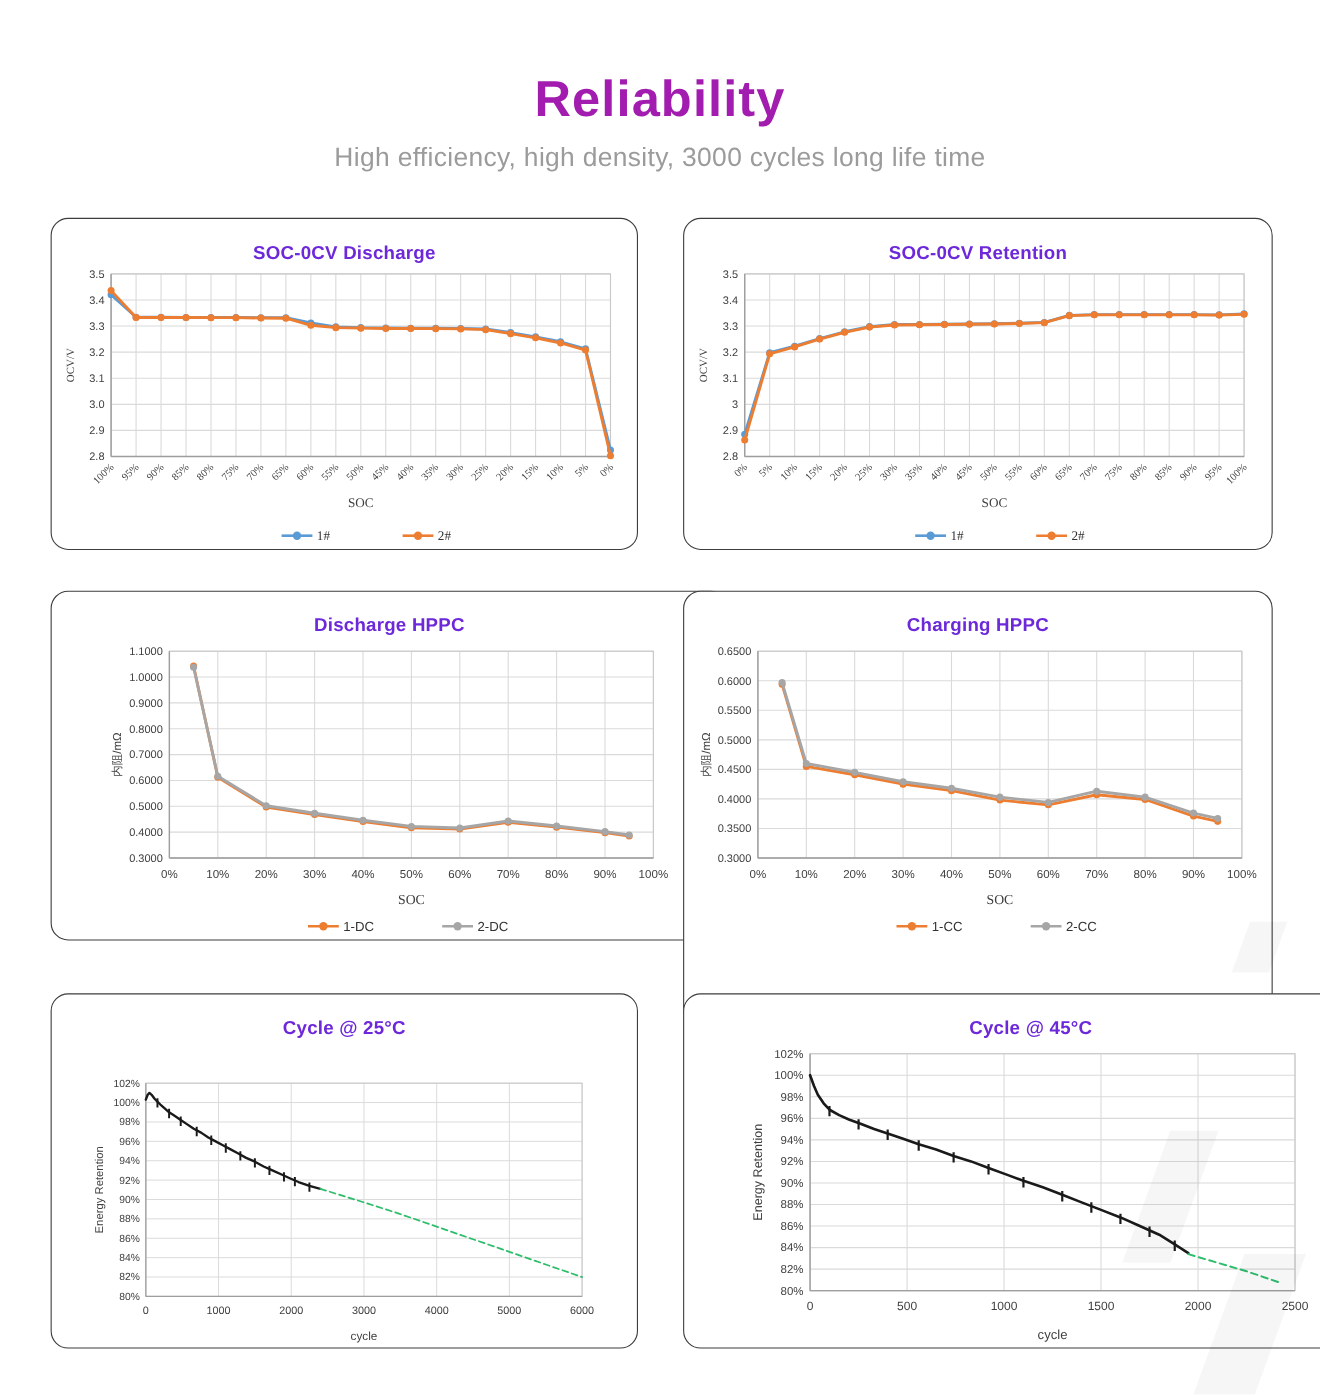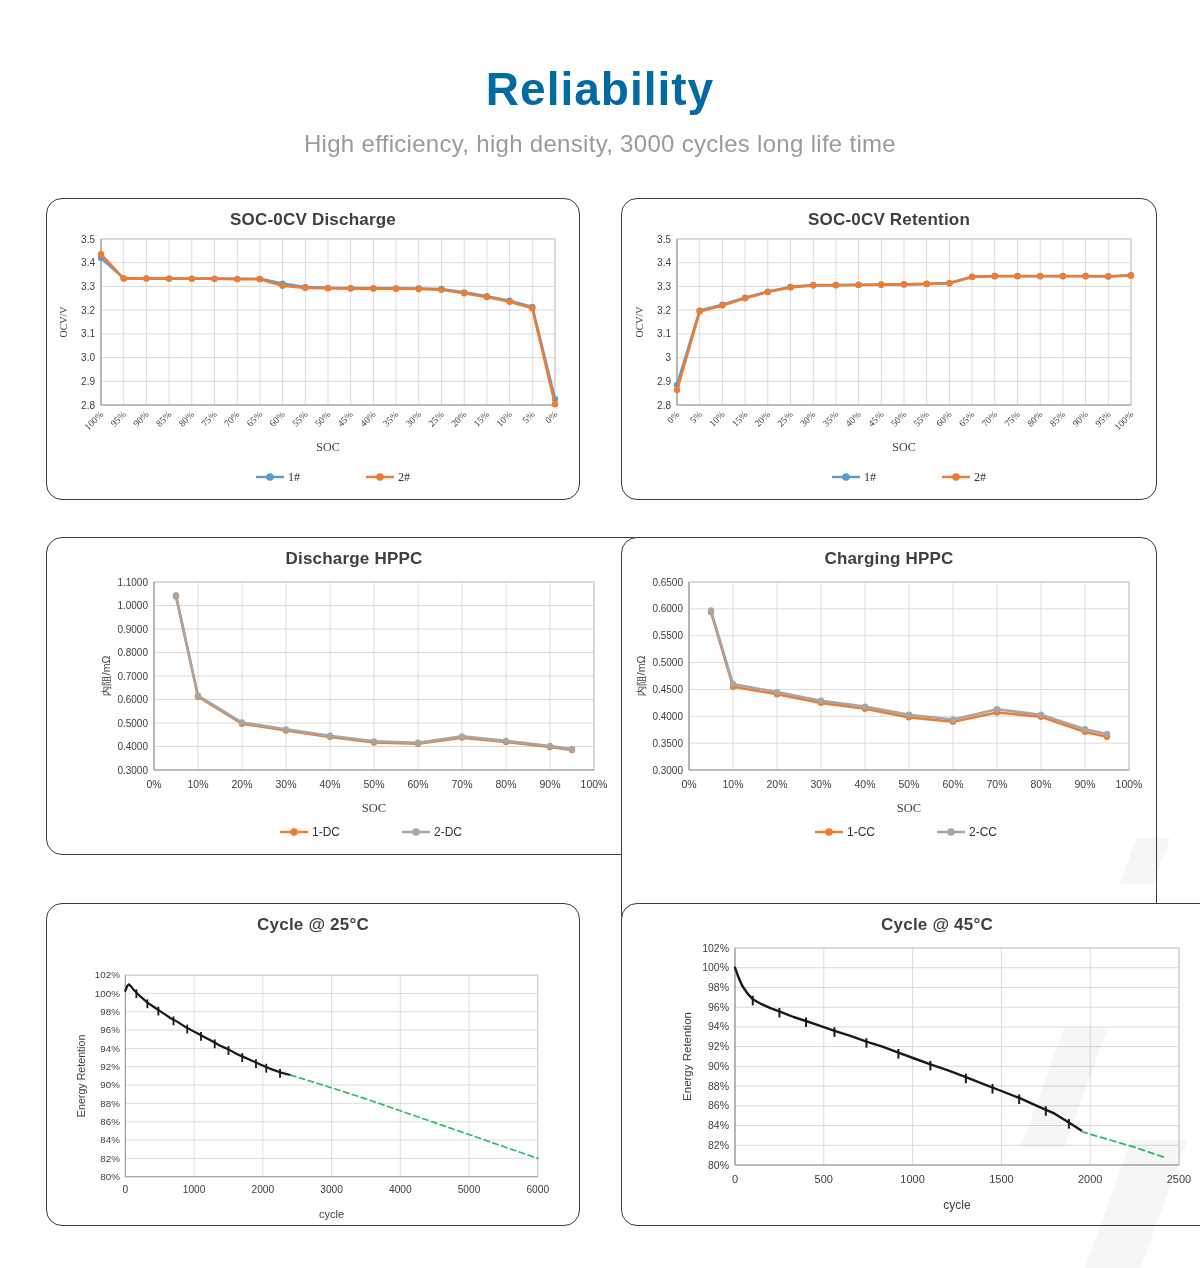--- a/index.html
+++ b/index.html
@@ -1,23 +1,23 @@
 <!DOCTYPE html>
 <html><head>
 <meta charset="utf-8">
 <style>
   html,body{margin:0;padding:0;background:#ffffff;}
   body{font-family:"Liberation Sans",sans-serif;}
   #page{position:relative;width:1200px;height:1268px;background:#fff;overflow:hidden;}
   .header{position:absolute;top:62px;left:0;width:1200px;text-align:center;}
-  .header h1{margin:0;font-size:46px;font-weight:700;color:#0369a1;letter-spacing:1px;}
+  .header h1{margin:0;font-size:46px;font-weight:700;color:#a21caf;letter-spacing:1px;}
   .header p{margin:14px 0 0 0;font-size:24px;color:#9b9b9b;font-weight:400;letter-spacing:0.3px;}
   .card{position:absolute;background:#fff;border:1.6px solid #3d3d3d;border-radius:16px;
         display:flex;flex-direction:column;align-items:center;box-sizing:border-box;z-index:2;}
-  .card .ctitle{margin-top:11px;font-size:17px;font-weight:600;color:#404040;letter-spacing:0.2px;}
+  .card .ctitle{margin-top:21px;font-size:17px;font-weight:600;color:#6d28d9;letter-spacing:0.2px;}
   .card svg{display:block;margin-top:1px;}
   .wm{position:absolute;background:rgba(0,0,0,0.035);transform:skewX(-20deg);z-index:5;pointer-events:none;}
   #c1{left:46px;top:198px;width:534px;height:302px;}
   #c2{left:621px;top:198px;width:536px;height:302px;}
   #c3{left:46px;top:537px;width:616px;height:318px;}
   #c4{left:621px;top:537px;width:536px;height:396px;}
   #c5{left:46px;top:903px;width:534px;height:323px;gap:28px;}
   #c6{left:621px;top:903px;width:632px;height:323px;}
 </style>
 </head>

